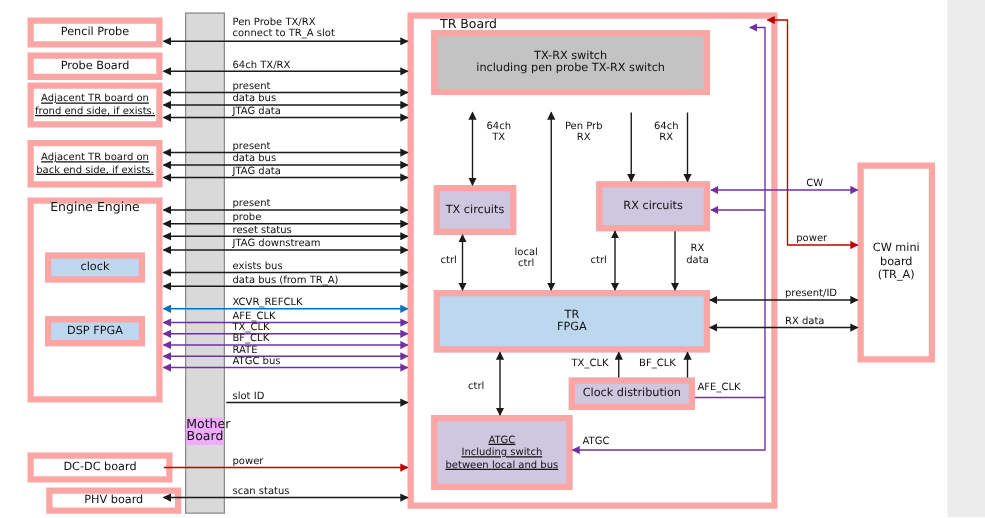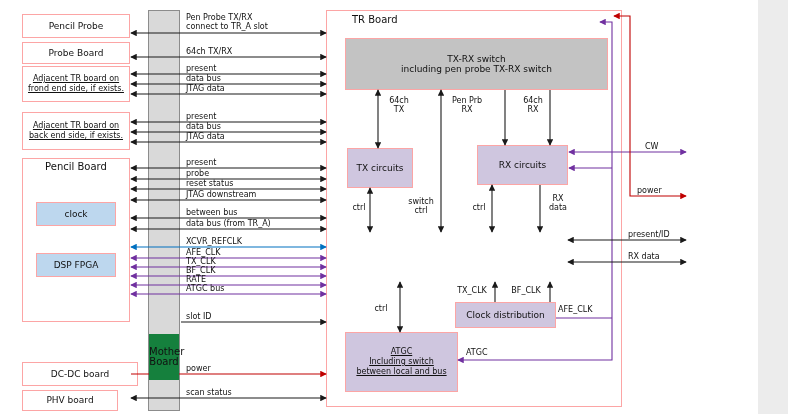--- a/index.html
+++ b/index.html
@@ -1,31 +1,31 @@
 <!DOCTYPE html>
 <html style="--line-black: #1a1a1a; --power-red: #c00000; --clock-purple: #7030a0; --refclk-blue: #0070c0; --box-blue: #bdd7ee; --box-lavender: #cfc6df; --box-gray: #c3c3c3; --motherboard-gray: #d9d9d9;"><head>
 <meta charset="utf-8">
 <style>
   html,body{margin:0;padding:0;background:#fff;font-family:"DejaVu Sans",sans-serif;}
   .canvas{position:relative;width:788px;height:414px;background:#fff;overflow:hidden;}
   .band{position:absolute;right:0;top:0;width:30px;height:414px;background:#ececec;z-index:0;}
-  .box{position:absolute;box-sizing:border-box;border:1px solid #fca5a5;background:#fff;
+  .box{position:absolute;box-sizing:border-box;border:5px solid #fca5a5;background:#fff;
        display:flex;align-items:center;justify-content:center;text-align:center;
        font-size:9px;line-height:10.5px;white-space:pre-line;z-index:2;color:#111;}
   .box.small{font-size:8px;line-height:10px;text-decoration:underline;}
   .container{z-index:1;}
   .blue{background:var(--box-blue,#bdd7ee);}
   .lav{background:var(--box-lavender,#cfc6df);}
   .gray{background:var(--box-gray,#c3c3c3);}
   .strip{position:absolute;background:var(--motherboard-gray,#d9d9d9);border:1px solid #8c8c8c;z-index:1;box-sizing:border-box;}
   .sig{position:absolute;font-size:8px;line-height:9px;white-space:pre-line;z-index:5;color:#111;}
   .sig.c{text-align:center;}
   .lbl{position:absolute;font-size:10px;line-height:10px;z-index:5;color:#111;white-space:pre-line;}
   .lbl.c{text-align:center;}
-  .mbl{background:#15803d;padding:13px 0;}
+  .mbl{background:#f0abfc;padding:1px 0;}
   svg.wires{position:absolute;left:0;top:0;z-index:4;pointer-events:none;}
   .wk{stroke:var(--line-black,#1a1a1a);}
   .wr{stroke:var(--power-red,#c00000);}
   .wp{stroke:var(--clock-purple,#7030a0);}
   .wb{stroke:var(--refclk-blue,#0070c0);}
   svg line,svg path{stroke-width:1.1;fill:none;}
   .fk{fill:var(--line-black,#1a1a1a);}
   .fr{fill:var(--power-red,#c00000);}
   .fp{fill:var(--clock-purple,#7030a0);}
   .fb{fill:var(--refclk-blue,#0070c0);}
@@ -40,39 +40,44 @@
   <div class="strip" style="left:148px;top:10px;width:32px;height:401px"></div>
   <div class="box container" style="left:326px;top:10px;width:296px;height:397px"></div>
   <div class="box container" style="left:22px;top:158px;width:108px;height:164px"></div>
 
   <div class="box" style="left:22px;top:14px;width:108px;height:24px">Pencil Probe</div>
   <div class="box" style="left:22px;top:42px;width:108px;height:22px">Probe Board</div>
   <div class="box small" style="left:22px;top:66px;width:108px;height:36px">Adjacent TR board on
 frond end side, if exists.</div>
   <div class="box small" style="left:22px;top:112px;width:108px;height:38px">Adjacent TR board on
 back end side, if exists.</div>
-  <div class="lbl c" style="left:22px;top:162px;width:108px">Pencil Board</div>
+  <div class="lbl c" style="left:22px;top:162px;width:108px">Engine Engine</div>
   <div class="box blue" style="left:36px;top:202px;width:80px;height:24px">clock</div>
   <div class="box blue" style="left:36px;top:253px;width:80px;height:24px">DSP FPGA</div>
   <div class="box" style="left:22px;top:362px;width:116px;height:24px">DC-DC board</div>
-  <div class="box" style="left:22px;top:390px;width:96px;height:21px">PHV board</div>
+  <div class="box" style="left:37px;top:390px;width:108px;height:21px">PHV board</div>
 
   <div class="lbl c mbl" style="left:149px;top:334px;width:30px">Mother
 Board</div>
 
   <div class="lbl" style="left:352px;top:15px">TR Board</div>
-  <div class="box gray" style="left:345px;top:38px;width:263px;height:52px">TX-RX switch
+  <div class="box gray" style="left:345px;top:24px;width:223px;height:52px">TX-RX switch
 including pen probe TX-RX switch</div>
   <div class="box lav" style="left:347px;top:148px;width:66px;height:40px">TX circuits</div>
   <div class="box lav" style="left:477px;top:145px;width:91px;height:40px">RX circuits</div>
+  <div class="box blue" style="left:347px;top:232px;width:221px;height:50px">TR
+FPGA</div>
   <div class="box lav" style="left:455px;top:302px;width:101px;height:26px">Clock distribution</div>
   <div class="box lav small" style="left:345px;top:332px;width:113px;height:60px">ATGC
 Including switch
 between local and bus</div>
 
+  <div class="box" style="left:686px;top:130px;width:62px;height:160px">CW mini
+board
+(TR_A)</div>
 
   <svg class="wires" width="788" height="414" viewBox="0 0 788 414">
     <defs>
       <marker id="mk" viewBox="0 0 8 8" refX="7" refY="4" markerWidth="6" markerHeight="6" orient="auto-start-reverse">
           <path class="fk" d="M0,0 L8,4 L0,8 z"></path>
         </marker>
       <marker id="mr" viewBox="0 0 8 8" refX="7" refY="4" markerWidth="6" markerHeight="6" orient="auto-start-reverse">
           <path class="fr" d="M0,0 L8,4 L0,8 z"></path>
         </marker>
       <marker id="mp" viewBox="0 0 8 8" refX="7" refY="4" markerWidth="6" markerHeight="6" orient="auto-start-reverse">
@@ -139,21 +144,21 @@
   <div class="sig" style="left:186px;top:64px">present</div>
   <div class="sig" style="left:186px;top:74px">data bus</div>
   <div class="sig" style="left:186px;top:84px">JTAG data</div>
   <div class="sig" style="left:186px;top:112px">present</div>
   <div class="sig" style="left:186px;top:122px">data bus</div>
   <div class="sig" style="left:186px;top:132px">JTAG data</div>
   <div class="sig" style="left:186px;top:158px">present</div>
   <div class="sig" style="left:186px;top:169px">probe</div>
   <div class="sig" style="left:186px;top:179px">reset status</div>
   <div class="sig" style="left:186px;top:190px">JTAG downstream</div>
-  <div class="sig" style="left:186px;top:208px">between bus</div>
+  <div class="sig" style="left:186px;top:208px">exists bus</div>
   <div class="sig" style="left:186px;top:219px">data bus (from TR_A)</div>
   <div class="sig" style="left:186px;top:237px">XCVR_REFCLK</div>
   <div class="sig" style="left:186px;top:248px">AFE_CLK</div>
   <div class="sig" style="left:186px;top:257px">TX_CLK</div>
   <div class="sig" style="left:186px;top:266px">BF_CLK</div>
   <div class="sig" style="left:186px;top:275px">RATE</div>
   <div class="sig" style="left:186px;top:284px">ATGC bus</div>
   <div class="sig" style="left:186px;top:312px">slot ID</div>
   <div class="sig" style="left:186px;top:364px">power</div>
   <div class="sig" style="left:186px;top:388px">scan status</div>
@@ -162,21 +167,21 @@
   <div class="sig" style="left:637px;top:186px">power</div>
   <div class="sig" style="left:628px;top:230px">present/ID</div>
   <div class="sig" style="left:628px;top:252px">RX data</div>
 
   <div class="sig c" style="left:382px;top:96px;width:34px">64ch
 TX</div>
   <div class="sig c" style="left:444px;top:96px;width:46px">Pen Prb
 RX</div>
   <div class="sig c" style="left:516px;top:96px;width:34px">64ch
 RX</div>
-  <div class="sig c" style="left:403px;top:197px;width:36px">switch
+  <div class="sig c" style="left:403px;top:197px;width:36px">local
 ctrl</div>
   <div class="sig c" style="left:350px;top:203px;width:18px">ctrl</div>
   <div class="sig c" style="left:470px;top:203px;width:18px">ctrl</div>
   <div class="sig c" style="left:544px;top:194px;width:28px">RX
 data</div>
   <div class="sig c" style="left:372px;top:304px;width:18px">ctrl</div>
   <div class="sig c" style="left:452px;top:286px;width:40px">TX_CLK</div>
   <div class="sig c" style="left:506px;top:286px;width:40px">BF_CLK</div>
   <div class="sig" style="left:558px;top:305px">AFE_CLK</div>
   <div class="sig" style="left:466px;top:348px">ATGC</div>

